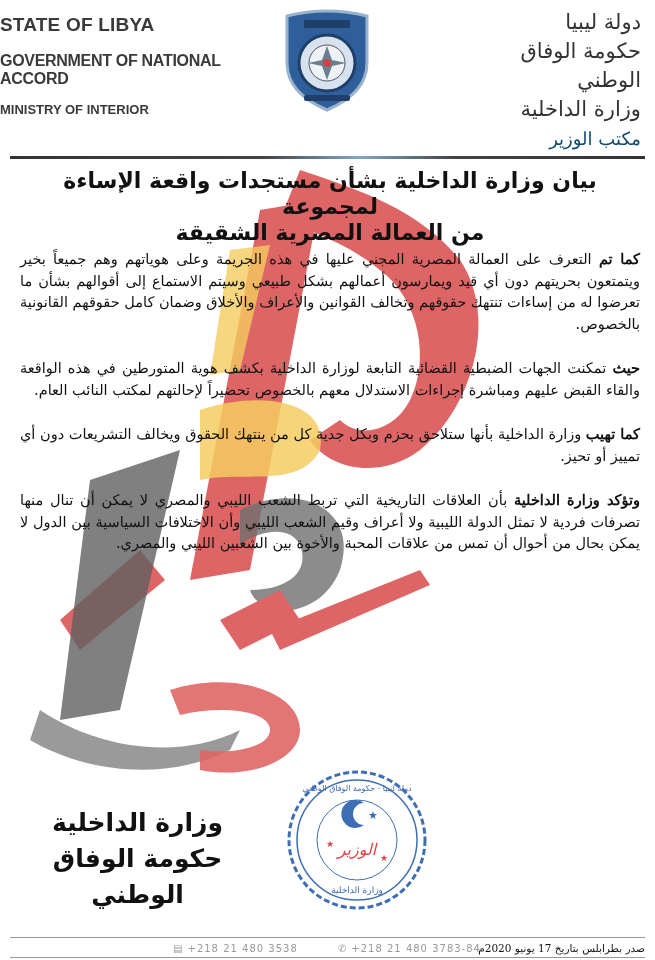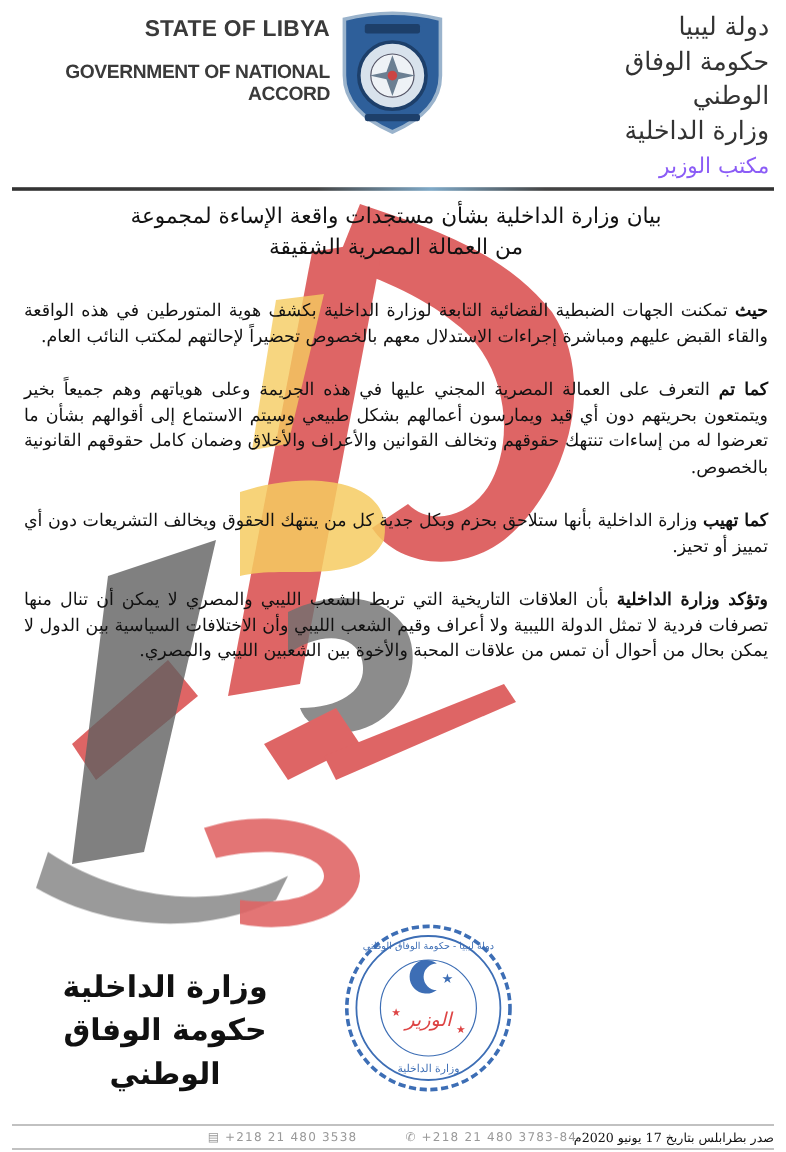--- a/index.html
+++ b/index.html
@@ -1,29 +1,29 @@
 <!DOCTYPE html>
 <html><head>
 <meta charset="utf-8">
 <style>
   html,body{margin:0;padding:0;}
   body{width:655px;height:960px;background:#fff;position:relative;overflow:hidden;font-family:"DejaVu Sans",sans-serif;color:#111;}
   .wm{position:absolute;pointer-events:none;}
   .header{position:absolute;left:0;top:0;width:655px;height:150px;}
-  .en{position:absolute;left:0;top:10px;width:275px;text-align:right;font-family:"Liberation Sans",sans-serif;font-weight:bold;}
+  .en{position:absolute;left:0;top:10px;width:275px;text-align:left;font-family:"Liberation Sans",sans-serif;font-weight:bold;}
   .en .l1{font-size:19px;color:#3a3a3a;letter-spacing:0.2px;margin-top:4px;}
   .en .l2{font-size:16px;color:#3a3a3a;margin-top:16px;letter-spacing:-0.3px;}
   .en .l3{font-size:13px;color:#3a3a3a;margin-top:14px;}
   .en .l4{font-size:14px;color:#2f5f8f;margin-top:13px;}
   .crest{position:absolute;left:282px;top:8px;width:90px;height:105px;}
   .ar-head{position:absolute;right:14px;top:8px;width:170px;direction:rtl;font-family:"DejaVu Serif",serif;color:#333;}
   .ar-head div{font-size:21px;line-height:29px;}
-  .ar-head .l4{color:#8b5cf6;font-size:18px;}
+  .ar-head .l4{color:#0c4a6e;font-size:18px;}
   .sep{position:absolute;left:10px;top:156px;width:635px;height:3px;background:linear-gradient(90deg,#333 0%,#444 40%,#7fa9c7 55%,#444 70%,#333 100%);}
-  .title{position:absolute;left:20px;top:168px;width:620px;text-align:center;direction:rtl;font-family:"DejaVu Sans",sans-serif;font-weight:normal;font-size:18px;line-height:26px;color:#111;}
+  .title{position:absolute;left:20px;top:168px;width:620px;text-align:center;direction:rtl;font-family:"DejaVu Sans",sans-serif;font-weight:bold;font-size:22px;line-height:26px;color:#111;}
   .body{position:absolute;left:20px;top:248px;width:620px;direction:rtl;text-align:justify;font-family:"DejaVu Serif",serif;font-size:14.5px;line-height:21.5px;color:#111;}
   .body p{margin:0 0 22px 0;}
   .body b{font-weight:bold;}
   .sig{position:absolute;left:30px;top:805px;width:215px;text-align:center;direction:rtl;font-family:"DejaVu Sans",sans-serif;font-weight:bold;font-size:25px;line-height:36px;color:#111;}
   .stamp{position:absolute;left:282px;top:765px;width:150px;height:150px;}
   .issued{position:absolute;right:10px;top:922px;direction:rtl;font-family:"DejaVu Serif",serif;font-size:10.5px;color:#111;margin-top:20px;}
   .fline{position:absolute;left:10px;width:635px;height:1px;background:#999;}
   .contacts{position:absolute;left:0;top:943px;width:654px;text-align:center;font-family:"DejaVu Sans",sans-serif;font-size:10px;color:#999;letter-spacing:1px;}
   .contacts span{margin:0 18px;}
 </style>
@@ -43,20 +43,21 @@
     <path d="M270,480 L420,420 L430,435 L280,500 Z" fill="#d94a4a"></path>
     <path d="M40,560 C100,600 180,610 240,580 L230,600 C170,630 90,625 30,590 Z" fill="#555" opacity="0.7"></path>
     <path d="M170,540 C230,520 300,540 300,580 C300,610 250,630 200,620 L200,600 C240,605 270,595 270,580 C270,560 220,555 180,565 Z" fill="#d94a4a" opacity="0.9"></path>
   </g>
 </svg>
 
 <div class="header">
   <div class="en">
     <div class="l1">STATE OF LIBYA</div>
     <div class="l2">GOVERNMENT OF NATIONAL ACCORD</div>
+    <div class="l3">MINISTRY OF INTERIOR</div>
   </div>
 
   <svg class="crest" viewBox="0 0 90 105">
     <path d="M5,8 Q45,-2 85,8 L85,55 Q85,85 45,102 Q5,85 5,55 Z" fill="#2e5f9a" stroke="#9ab3cc" stroke-width="3"></path>
     <circle cx="45" cy="55" r="28" fill="#d8e2ec" stroke="#1d3f6a" stroke-width="3"></circle>
     <circle cx="45" cy="55" r="18" fill="#eef2f6" stroke="#556" stroke-width="1"></circle>
     <polygon points="45,38 50,52 64,55 50,58 45,72 40,58 26,55 40,52" fill="#6b7f92"></polygon>
     <circle cx="45" cy="55" r="4" fill="#c44"></circle>
     <rect x="22" y="12" width="46" height="8" rx="2" fill="#1d3f6a"></rect>
     <rect x="22" y="87" width="46" height="6" rx="2" fill="#1d3f6a"></rect>
@@ -71,22 +72,22 @@
 </div>
 
 <div class="sep"></div>
 
 <div class="title">
   <div>بيان وزارة الداخلية بشأن مستجدات واقعة الإساءة لمجموعة</div>
   <div>من العمالة المصرية الشقيقة</div>
 </div>
 
 <div class="body">
+  <p><b>كما تم</b><span> التعرف على العمالة المصرية المجني عليها في هذه الجريمة وعلى هوياتهم وهم جميعاً بخير ويتمتعون بحريتهم دون أي قيد ويمارسون أعمالهم بشكل طبيعي وسيتم الاستماع إلى أقوالهم بشأن ما تعرضوا له من إساءات تنتهك حقوقهم وتخالف القوانين والأعراف والأخلاق وضمان كامل حقوقهم القانونية بالخصوص.</span></p>
   <p><b>حيث</b><span> تمكنت الجهات الضبطية القضائية التابعة لوزارة الداخلية بكشف هوية المتورطين في هذه الواقعة والقاء القبض عليهم ومباشرة إجراءات الاستدلال معهم بالخصوص تحضيراً لإحالتهم لمكتب النائب العام.</span></p>
-  <p><b>كما تم</b><span> التعرف على العمالة المصرية المجني عليها في هذه الجريمة وعلى هوياتهم وهم جميعاً بخير ويتمتعون بحريتهم دون أي قيد ويمارسون أعمالهم بشكل طبيعي وسيتم الاستماع إلى أقوالهم بشأن ما تعرضوا له من إساءات تنتهك حقوقهم وتخالف القوانين والأعراف والأخلاق وضمان كامل حقوقهم القانونية بالخصوص.</span></p>
   <p><b>كما تهيب</b><span> وزارة الداخلية بأنها ستلاحق بحزم وبكل جدية كل من ينتهك الحقوق ويخالف التشريعات دون أي تمييز أو تحيز.</span></p>
   <p><b>وتؤكد وزارة الداخلية</b><span> بأن العلاقات التاريخية التي تربط الشعب الليبي والمصري لا يمكن أن تنال منها تصرفات فردية لا تمثل الدولة الليبية ولا أعراف وقيم الشعب الليبي وأن الاختلافات السياسية بين الدول لا يمكن بحال من أحوال أن تمس من علاقات المحبة والأخوة بين الشعبين الليبي والمصري.</span></p>
 </div>
 
 <svg class="stamp" viewBox="0 0 150 150">
   <circle cx="75" cy="75" r="68" fill="none" stroke="#3d6eb5" stroke-width="3" stroke-dasharray="6 3"></circle>
   <circle cx="75" cy="75" r="60" fill="none" stroke="#3d6eb5" stroke-width="1.5"></circle>
   <circle cx="75" cy="75" r="40" fill="none" stroke="#3d6eb5" stroke-width="1"></circle>
   <path d="M82,38 A14,14 0 1,0 82,60 A11,11 0 1,1 82,38 Z" fill="#3d6eb5"></path>
   <text x="86" y="54" font-size="11" fill="#3d6eb5" font-family="DejaVu Sans, sans-serif">★</text>

